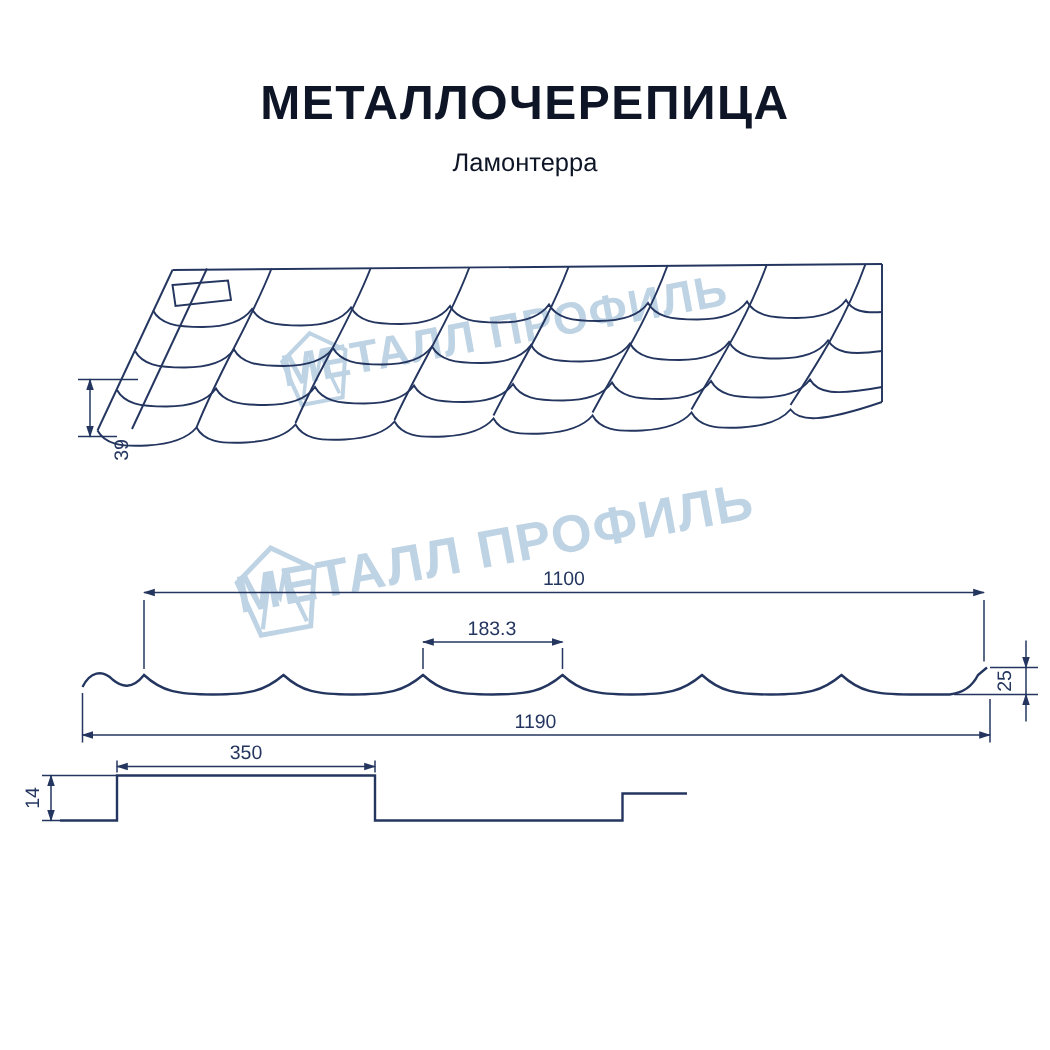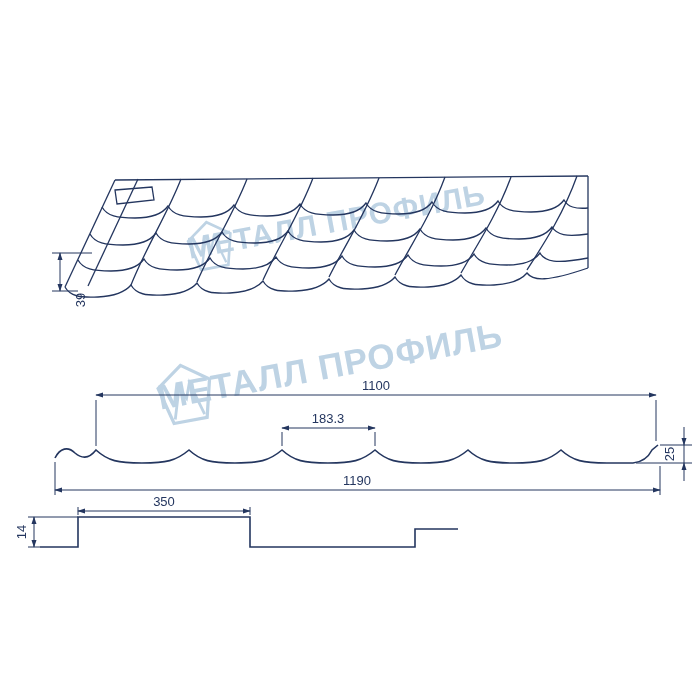--- a/index.html
+++ b/index.html
@@ -19,20 +19,22 @@
 
   svg{position:absolute;z-index:2;overflow:visible;}
   .lines path,.lines line,.lines polyline{stroke:#24365f;fill:none;}
   text{fill:#24365f;font-family:"Liberation Sans",sans-serif;font-size:13px;}
 </style>
 </head>
 <body>
 
 <div id="page">
 
+  <div class="title">МЕТАЛЛОЧЕРЕПИЦА</div>
+  <div class="subtitle">Ламонтерра</div>
 
   <div class="watermark wm-top">
     <svg class="wm-logo" width="46" height="50" viewBox="0 0 60 64">
       <path d="M30,2 L58,22 L48,62 L12,62 L2,22 Z" fill="none" stroke="currentColor" stroke-width="3.5"></path>
       <path d="M14,58 L24,26 L30,38 L36,22 L46,58" fill="none" stroke="currentColor" stroke-width="3"></path>
     </svg>
     <span>МЕТАЛЛ ПРОФИЛЬ</span>
   </div>
 
   <div class="watermark wm-mid">

